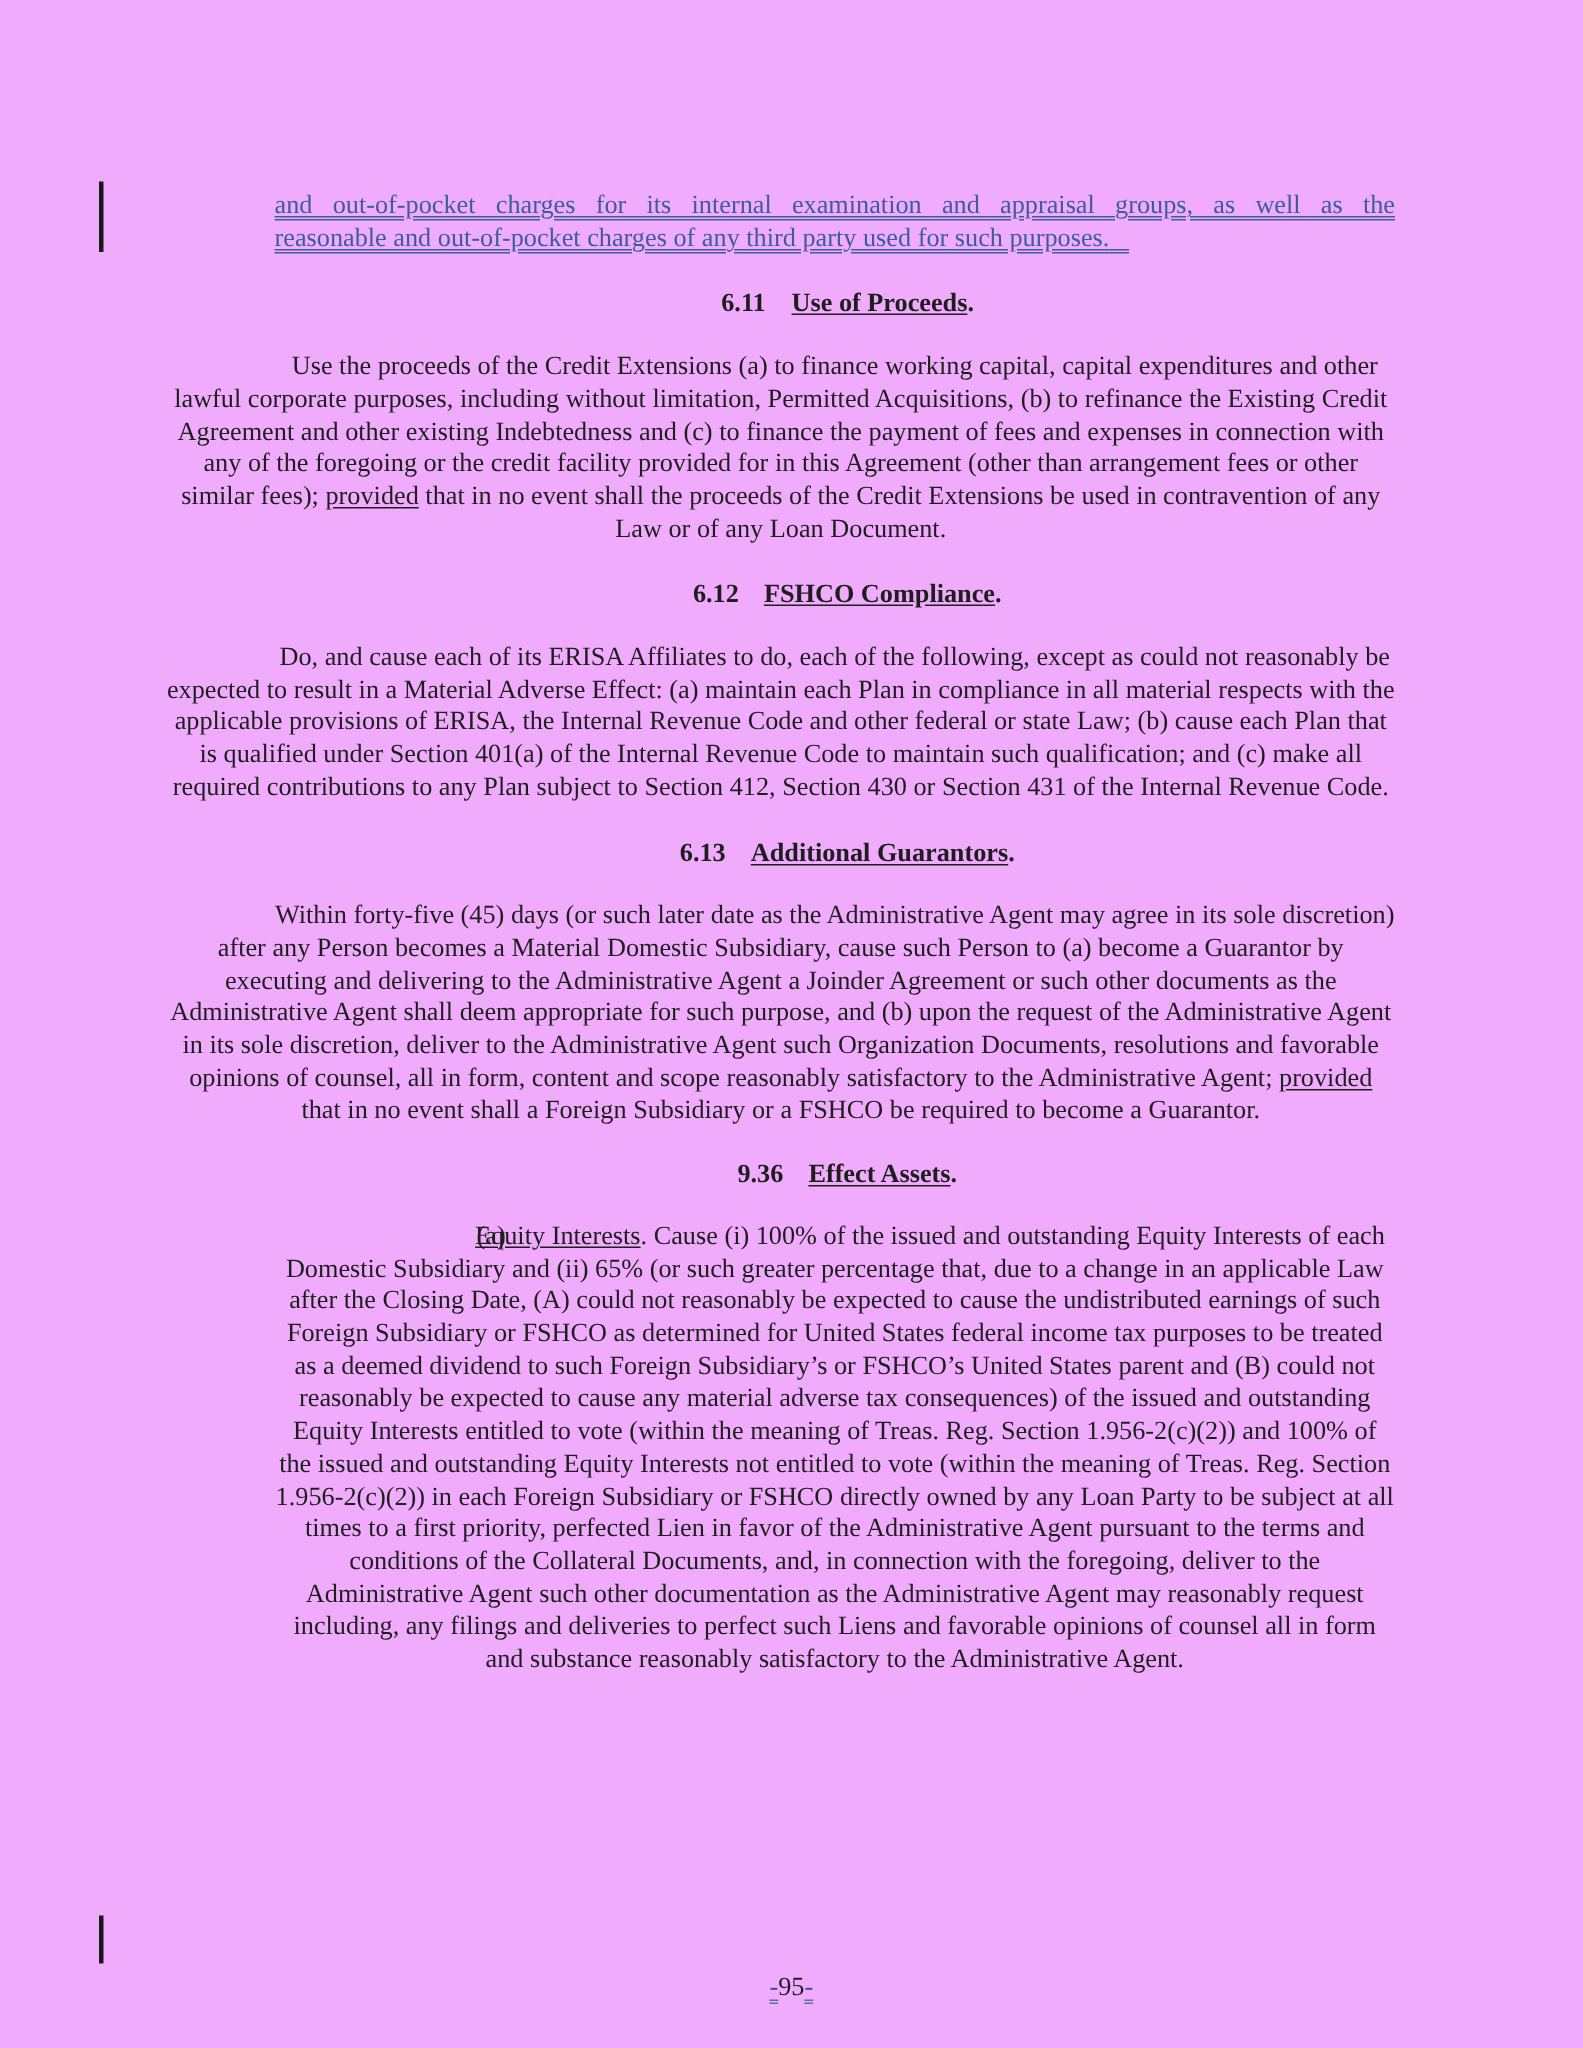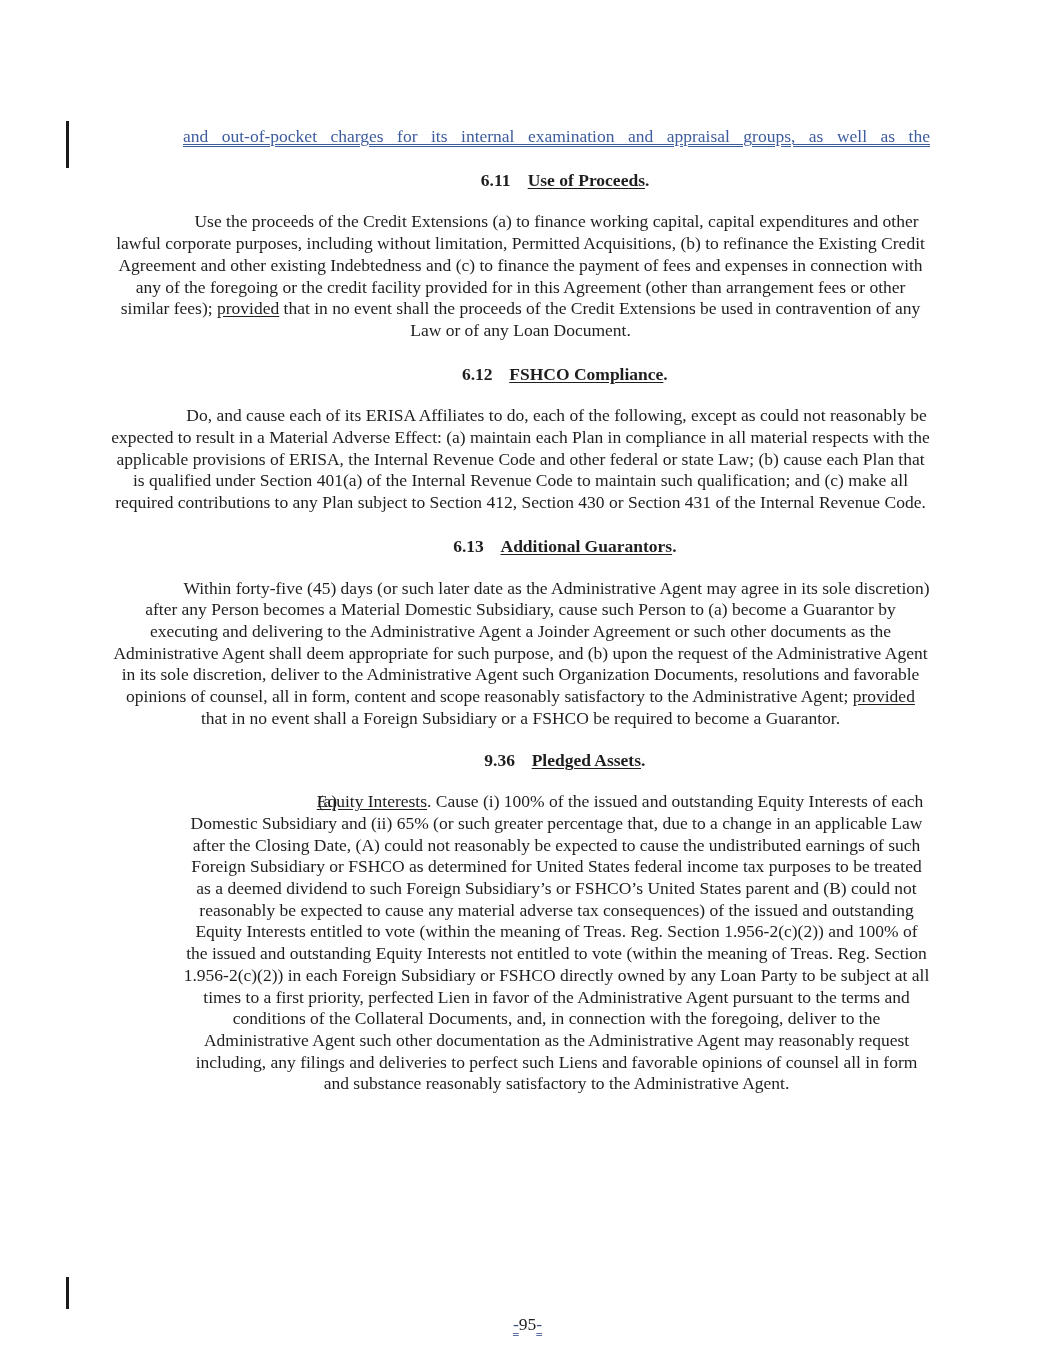--- a/index.html
+++ b/index.html
@@ -1,20 +1,20 @@
 <!DOCTYPE html>
 <html><head>
 <meta charset="utf-8">
 <style>
   html, body { margin: 0; padding: 0; background: #e8e8e8; }
   .page {
     position: relative;
     width: 1055px;
     height: 1365px;
-    background: #ffffff;
+    background: #f0abfc;
     margin: 0 auto;
     overflow: hidden;
     font-family: "Liberation Serif", "DejaVu Serif", serif;
     font-size: 17.5px;
     line-height: 21.7px;
     color: #1e1e1e;
   }
   .change-bar {
     position: absolute;
     left: 66px;
@@ -101,35 +101,36 @@
 
 <div class="page">
 
   <div class="change-bar bar-top"></div>
   <div class="change-bar bar-bottom"></div>
 
   <div class="content">
 
     <div class="ins-block">
       <span class="ins-line ins-just">and out-of-pocket charges for its internal examination and appraisal groups, as well as the</span>
+      <span class="ins-line"><span>reasonable and out-of-pocket charges of any third party used for such purposes.</span><span>&nbsp;&nbsp;&nbsp;</span></span>
     </div>
 
     <p class="heading m-h1"><span class="hnum">6.11</span><span class="htitle">Use of Proceeds</span><span>.</span></p>
 
     <p class="body m-p1"><span>Use the proceeds of the Credit Extensions (a) to finance working capital, capital expenditures and other lawful corporate purposes, including without limitation, Permitted Acquisitions, (b) to refinance the Existing Credit Agreement and other existing Indebtedness and (c) to finance the payment of fees and expenses in connection with any of the foregoing or the credit facility provided for in this Agreement (other than arrangement fees or other similar fees); </span><span class="u">provided</span><span> that in no event shall the proceeds of the Credit Extensions be used in contravention of any Law or of any Loan Document.</span></p>
 
     <p class="heading m-h2"><span class="hnum">6.12</span><span class="htitle">FSHCO Compliance</span><span>.</span></p>
 
     <p class="body m-p2"><span>Do, and cause each of its ERISA Affiliates to do, each of the following, except as could not reasonably be expected to result in a Material Adverse Effect: (a) maintain each Plan in compliance in all material respects with the applicable provisions of ERISA, the Internal Revenue Code and other federal or state Law; (b) cause each Plan that is qualified under Section 401(a) of the Internal Revenue Code to maintain such qualification; and (c) make all required contributions to any Plan subject to Section 412, Section 430 or Section 431 of the Internal Revenue Code.</span><span class="u"></span><span></span></p>
 
     <p class="heading m-h3"><span class="hnum">6.13</span><span class="htitle">Additional Guarantors</span><span>.</span></p>
 
     <p class="body m-p3"><span>Within forty-five (45) days (or such later date as the Administrative Agent may agree in its sole discretion) after any Person becomes a Material Domestic Subsidiary, cause such Person to (a) become a Guarantor by executing and delivering to the Administrative Agent a Joinder Agreement or such other documents as the Administrative Agent shall deem appropriate for such purpose, and (b) upon the request of the Administrative Agent in its sole discretion, deliver to the Administrative Agent such Organization Documents, resolutions and favorable opinions of counsel, all in form, content and scope reasonably satisfactory to the Administrative Agent; </span><span class="u">provided</span><span> that in no event shall a Foreign Subsidiary or a FSHCO be required to become a Guarantor.</span></p>
 
-    <p class="heading m-h4"><span class="hnum">9.36</span><span class="htitle">Pledged Assets</span><span>.</span></p>
+    <p class="heading m-h4"><span class="hnum">9.36</span><span class="htitle">Effect Assets</span><span>.</span></p>
 
     <p class="body suba m-pa"><span class="alabel">(a)</span><span class="u">Equity Interests</span><span>. Cause (i) 100% of the issued and outstanding Equity Interests of each Domestic Subsidiary and (ii) 65% (or such greater percentage that, due to a change in an applicable Law after the Closing Date, (A) could not reasonably be expected to cause the undistributed earnings of such Foreign Subsidiary or FSHCO as determined for United States federal income tax purposes to be treated as a deemed dividend to such Foreign Subsidiary’s or FSHCO’s United States parent and (B) could not reasonably be expected to cause any material adverse tax consequences) of the issued and outstanding Equity Interests entitled to vote (within the meaning of Treas. Reg. Section 1.956-2(c)(2)) and 100% of the issued and outstanding Equity Interests not entitled to vote (within the meaning of Treas. Reg. Section 1.956-2(c)(2)) in each Foreign Subsidiary or FSHCO directly owned by any Loan Party to be subject at all times to a first priority, perfected Lien in favor of the Administrative Agent pursuant to the terms and conditions of the Collateral Documents, and, in connection with the foregoing, deliver to the Administrative Agent such other documentation as the Administrative Agent may reasonably request including, any filings and deliveries to perfect such Liens and favorable opinions of counsel all in form and substance reasonably satisfactory to the Administrative Agent.</span></p>
 
   </div>
 
   <div class="pagenum"><span class="ins-dash">-</span><span>95</span><span class="ins-dash">-</span></div>
 
 </div>
 
 </body></html>

